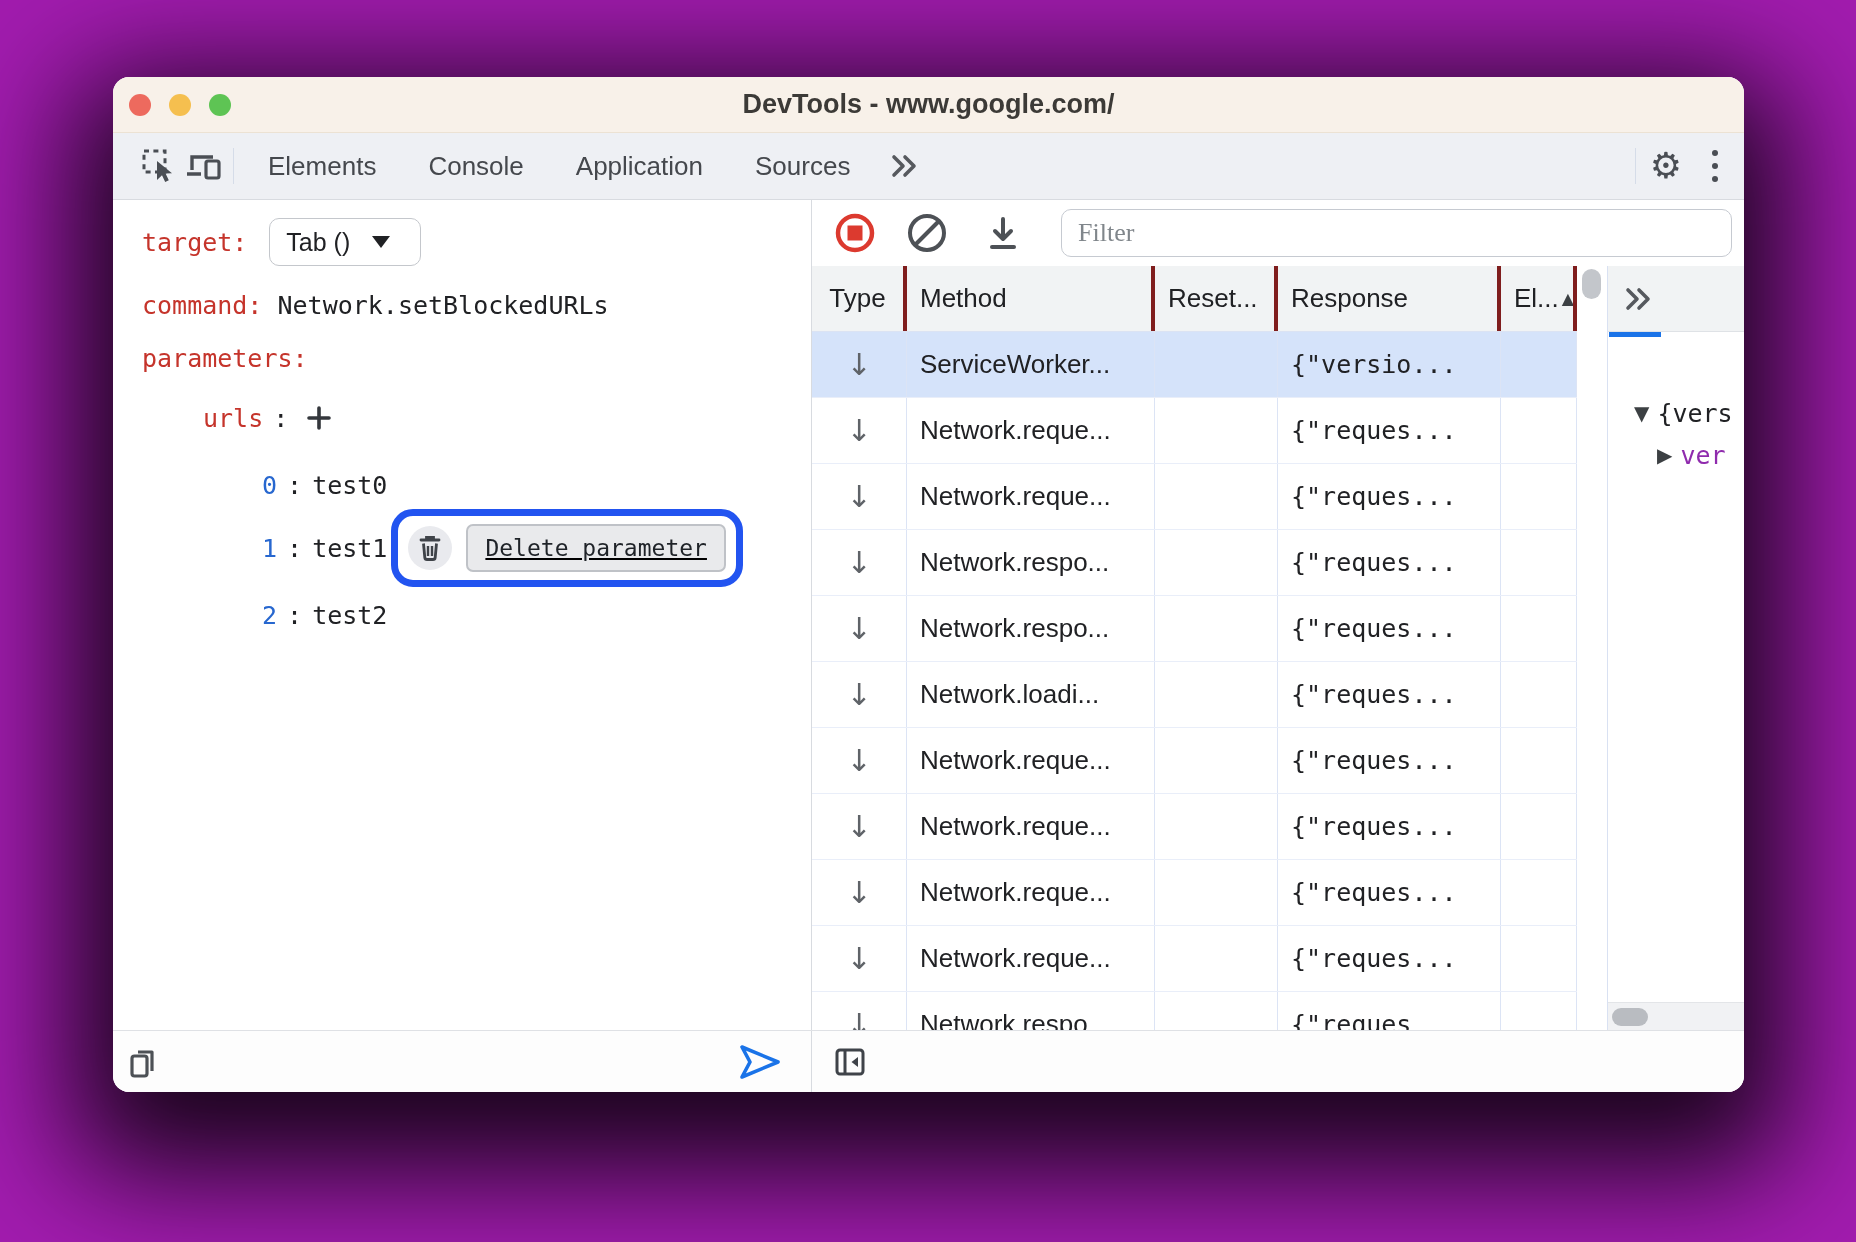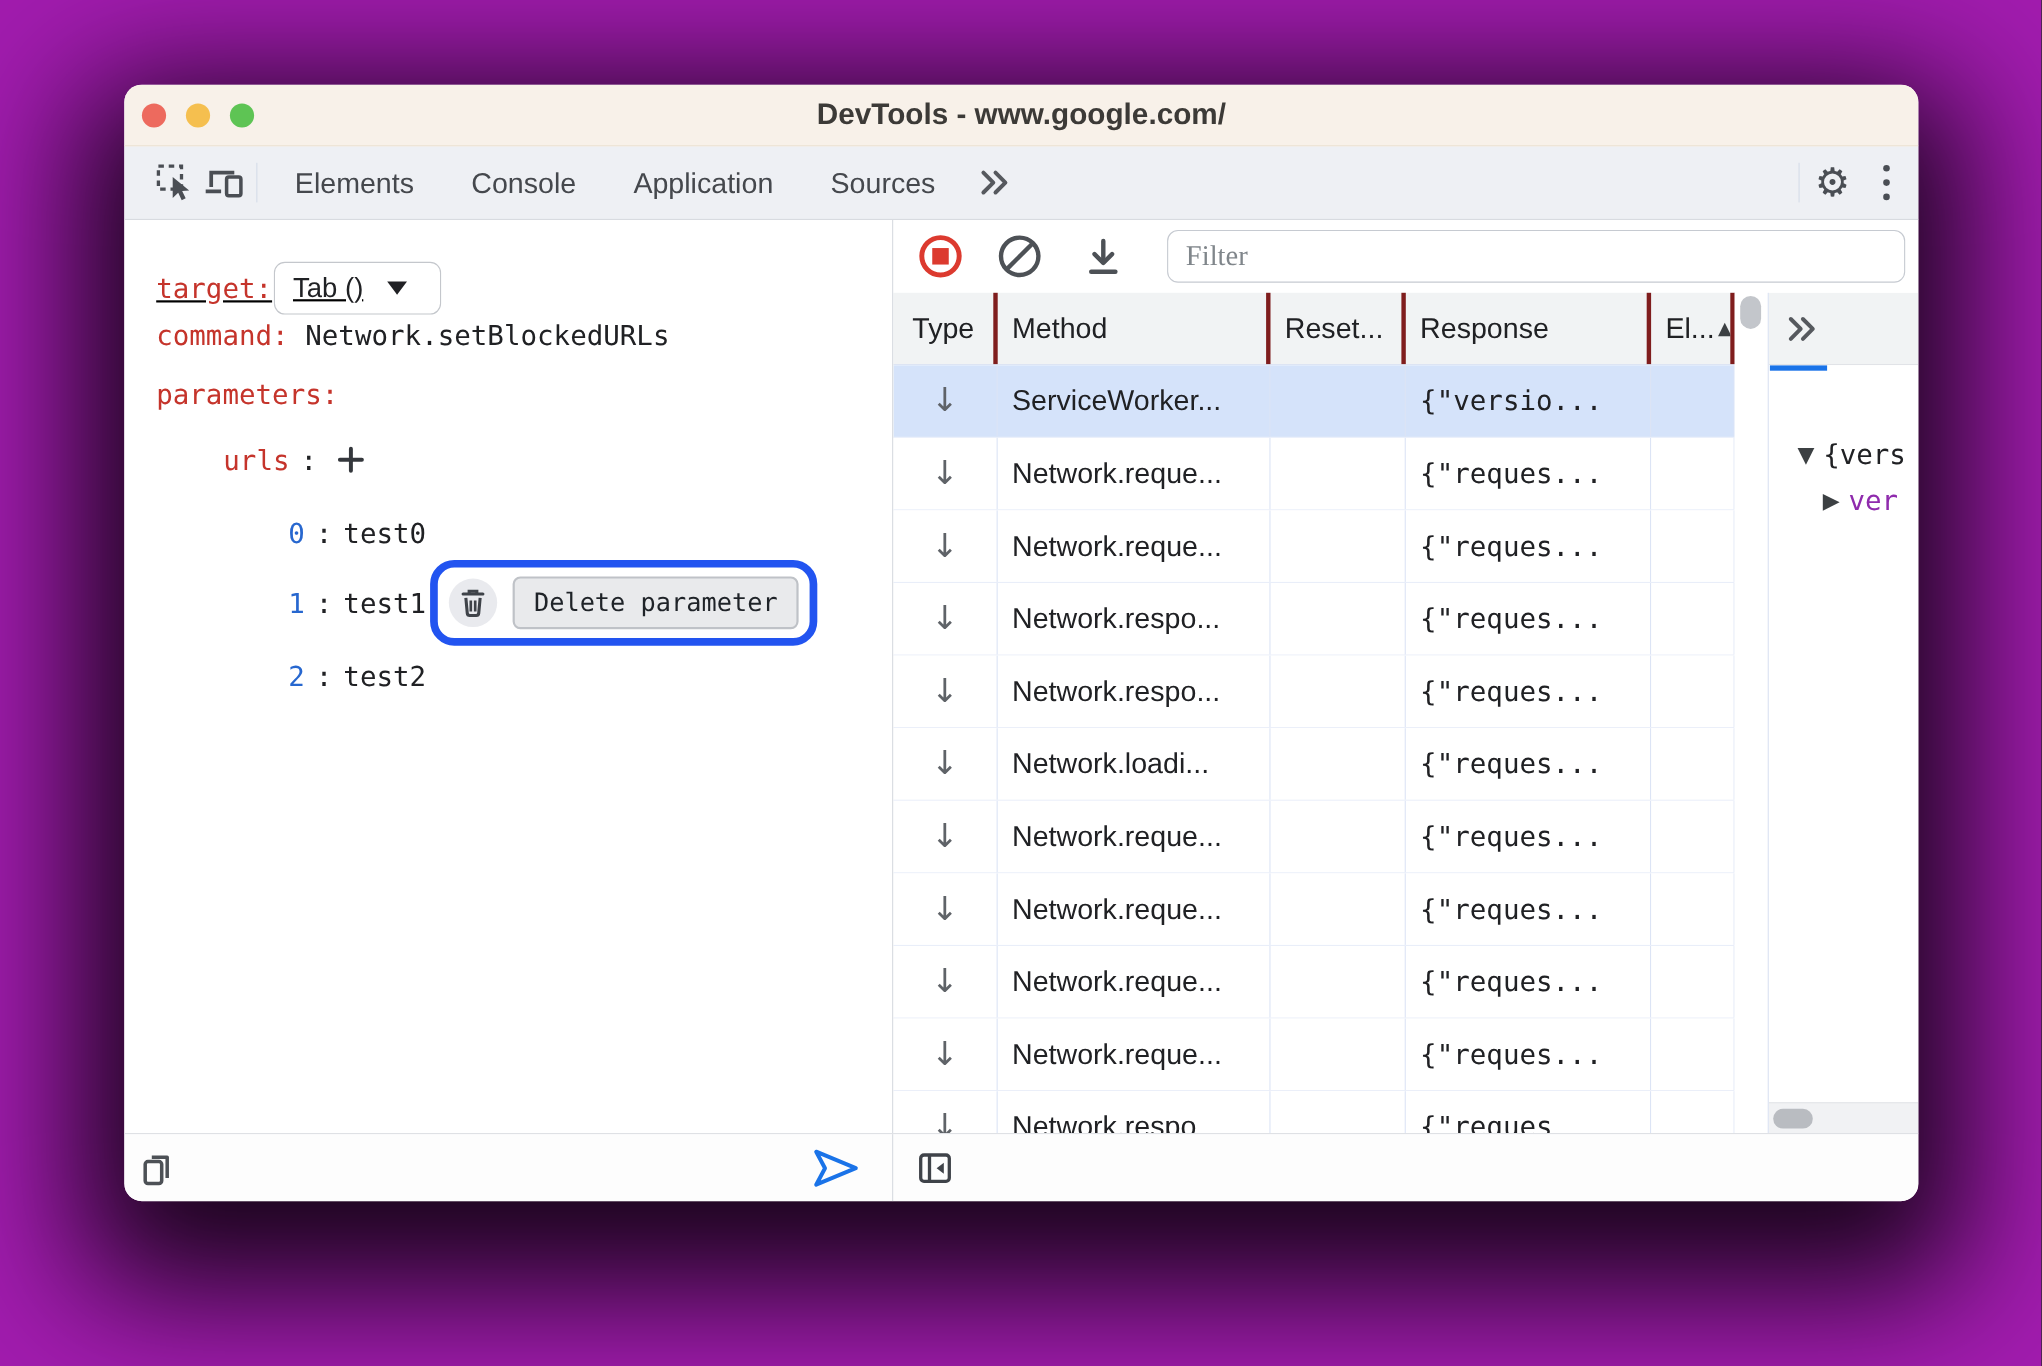--- a/index.html
+++ b/index.html
@@ -36,21 +36,21 @@
 
   
   .main { display:flex; height:830px; }
   .editor { position:relative; width:699px; background:#fff; border-right:1px solid #d8dbe0; }
   .mono { font-family:"DejaVu Sans Mono", monospace; font-size:25px; }
   .kw { color:#c5342b; }
   .idx { color:#2767cf; }
   .val { color:#202124; }
   .code-row { position:absolute; display:flex; align-items:center; height:44px; white-space:pre; }
   .tall { height:84px; }
-  .dropdown { margin-left:2px; height:48px; min-width:152px; border:1px solid #c4c7cc; border-radius:10px;
+  .dropdown { margin-left:22px; height:48px; min-width:152px; border:1px solid #c4c7cc; border-radius:10px;
               background:#fff; display:flex; align-items:center; padding:0 16px; gap:22px;
               font-size:25px; color:#202124; font-family:"Liberation Sans",sans-serif; }
   .caret { width:0; height:0; border-left:9px solid transparent; border-right:9px solid transparent;
            border-top:12px solid #202124; }
   .ring { display:flex; align-items:center; gap:14px; border:7px solid #2254f0; border-radius:22px;
           background:#fff; padding:8px 10px; margin-left:14px; }
   .chip { width:44px; height:44px; border-radius:50%; background:#e9eaee;
           display:flex; align-items:center; justify-content:center; }
   .mini-btn { height:48px; display:flex; align-items:center; padding:0 17px;
               background:#e9eaec; border:2px solid #bfc2c7; border-radius:7px;
@@ -154,21 +154,21 @@
       <div class="kebab">
         <i></i>
           <i></i>
           <i></i>
       </div>
     </div>
 
     <div class="main">
 
       <div class="editor mono">
-        <div class="code-row" style="top:40px; left:29px;text-decoration:underline;">
+        <div class="code-row" style="top:20px; left:29px;">
           <span class="kw">target:</span>
           <div class="dropdown">
             <span>Tab ()</span>
             <span class="caret"></span>
           </div>
         </div>
         <div class="code-row" style="top:83px; left:29px;">
           <span class="kw">command:</span><span class="val"> </span><span class="val">Network.setBlockedURLs</span>
         </div>
         <div class="code-row" style="top:136px; left:29px;">
@@ -183,21 +183,21 @@
         </div>
         <div class="code-row" style="top:263px; left:149px;">
           <span class="idx">0</span>
           <span class="val" style="margin:0 10px;">:</span>
           <span class="val">test0</span>
         </div>
         <div class="code-row tall" style="top:306px; left:149px;">
           <span class="idx">1</span>
           <span class="val" style="margin:0 10px;">:</span>
           <span class="val">test1</span>
-          <div class="ring" style="margin-left:4px;">
+          <div class="ring" style="margin-left:4px;text-decoration:underline;">
             <div class="chip">
               <svg width="24" height="28" viewBox="0 0 24 28">
                 <path d="M3 6 H21" stroke="#3f4349" stroke-width="2.8" stroke-linecap="round"></path>
                 <path d="M8.5 6 V3.5 H15.5 V6" fill="none" stroke="#3f4349" stroke-width="2.8"></path>
                 <path d="M5.5 9.5 L6.8 23.5 Q7 25.5 9 25.5 H15 Q17 25.5 17.2 23.5 L18.5 9.5" fill="none" stroke="#3f4349" stroke-width="2.8"></path>
                 <path d="M10 12 V22 M14 12 V22" stroke="#3f4349" stroke-width="2.4"></path>
               </svg>
             </div>
             <div class="mini-btn">Delete parameter</div>
           </div>

